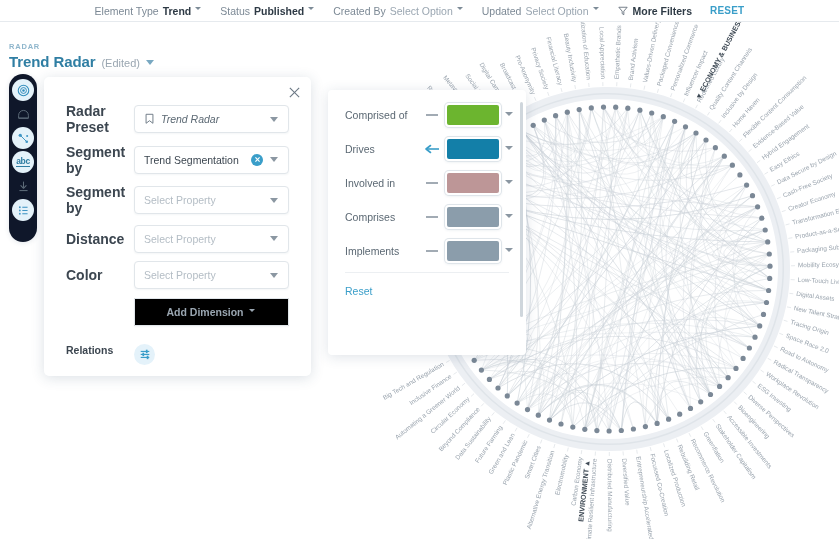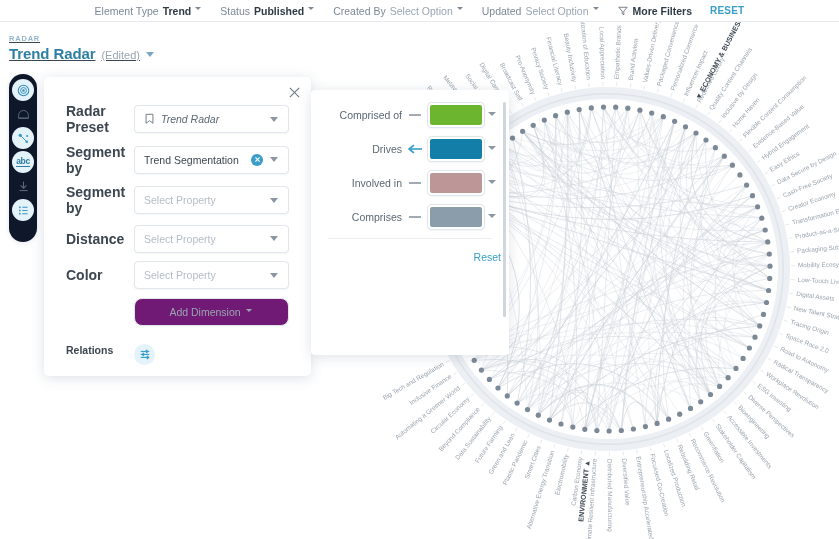--- a/index.html
+++ b/index.html
@@ -28,21 +28,21 @@
   .caret::after {
     content:""; position:absolute; left:0; top:0px;
     border-left:3.2px solid transparent; border-right:3.2px solid transparent;
     border-top:3.6px solid #7d8b97;
   }
   .morefilters { display:flex; align-items:center; gap:5px; color:#2e3a45; font-weight:700; }
   .funnel { width:10px; height:10px; display:block; }
   .reset-link { color:#3a9ec9; font-weight:700; font-size:10px; letter-spacing:.2px; cursor:pointer; }
 
   
-  .page-head { position: absolute; top: 34px; left: 9px; z-index: 28; text-decoration: underline; }
+  .page-head { position: absolute; top: 42px; left: 9px; z-index: 28; }
   .kicker { font-size: 7.5px; letter-spacing: .8px; color: #8fb6cc; font-weight: 700; text-transform: uppercase; }
   .title-row { display: flex; align-items: baseline; gap: 6px; margin-top: 2px; }
   .ptitle { font-size: 15px; font-weight: 700; color: #2f7ea3; letter-spacing: -.1px; }
   .pedited { font-size: 11px; color: #9aa6b1; }
   .title-caret { width:9px; height:9px; position:relative; }
   .title-caret::after {
     content:""; position:absolute; left:0; top:2px;
     border-left:4.5px solid transparent; border-right:4.5px solid transparent;
     border-top:5px solid #79a8c1;
   }
@@ -100,44 +100,45 @@
   .chip-clear svg { display:block; }
   .dd-caret { width: 11px; height: 11px; flex: none; position: relative; }
   .dd-caret::after {
     content:""; position:absolute; left:1px; top:3px;
     border-left:4.5px solid transparent; border-right:4.5px solid transparent;
     border-top:5px solid #8b97a2;
   }
   .add-dim-row { display:flex; margin-bottom: 10px; }
   .add-dim-spacer { width: 68px; flex:none; }
   .add-dim {
-    flex:1; height: 28px; border: 1px solid #e1e6ea; border-radius: 8px; background:#701a75;
+    flex:1; height: 28px; border: 1px solid #e1e6ea; border-radius: 1px; background:#000000;
     display:flex; align-items:center; justify-content:center; gap:5px;
     font-size: 10.5px; color:#9aa6b1; cursor:pointer;
     box-shadow: 0 1px 2px rgba(40,70,100,.05);
+    font-weight: bold;
   }
   .add-dim .mini-caret { width:8px; height:8px; position:relative; }
   .add-dim .mini-caret::after {
     content:""; position:absolute; left:0; top:1px;
     border-left:3.4px solid transparent; border-right:3.4px solid transparent;
     border-top:3.8px solid #9aa6b1;
   }
   .rel-row { display:flex; align-items:flex-start; margin-top: 18px; }
   .rel-row .flabel { width: 68px; font-size: 10.5px; font-weight:700; color:#3c4650; flex:none; }
   .rel-btn {
     width: 21px; height: 21px; border-radius: 50%; background: #e4f2fa;
     display:flex; align-items:center; justify-content:center; cursor:pointer; color:#3a9ec9;
   }
 
   
   .relpanel {
-    position: absolute; left: 311px; top: 90px; width: 198px; height: 265px;
+    position: absolute; left: 328px; top: 90px; width: 198px; height: 265px;
     background: #fff; border-radius: 4px;
     box-shadow: 0 2px 13px rgba(40,70,100,.15);
-    z-index: 24; padding: 12px 8px 0 17px; text-align: right;
+    z-index: 24; padding: 12px 8px 0 17px;
   }
   .rel-item { display:flex; align-items:center; height: 25px; margin-bottom: 9px; }
   .rel-name { width: 74px; font-size: 10.5px; color: #5b6873; flex:none; }
   .rel-dir { width: 26px; flex:none; display:flex; align-items:center; justify-content:center; color:#8b97a2; }
   .rel-dir.active { color: #3a9ec9; }
   .rel-swatch {
     width: 56px; height: 24px; border-radius: 4px; flex:none;
     border: 2px solid #fff; box-shadow: 0 0 0 1px #dfe5ea, 0 1px 3px rgba(40,70,100,.12);
     cursor: pointer;
   }
@@ -820,19 +821,29 @@
         <div class="rel-item">
           <div class="rel-name">Comprises</div>
           <div class="rel-dir">
             <svg width="16" height="10" viewBox="0 0 16 10">
               <line x1="2" y1="5" x2="14" y2="5" stroke="currentColor" stroke-width="1.6"></line>
             </svg>
           </div>
           <div class="rel-swatch" style="background: rgb(139, 157, 171);"></div>
           <div class="rel-caret"></div>
         </div>
+        <div class="rel-item">
+          <div class="rel-name">Implements</div>
+          <div class="rel-dir">
+            <svg width="16" height="10" viewBox="0 0 16 10">
+              <line x1="2" y1="5" x2="14" y2="5" stroke="currentColor" stroke-width="1.6"></line>
+            </svg>
+          </div>
+          <div class="rel-swatch" style="background: rgb(139, 157, 171);"></div>
+          <div class="rel-caret"></div>
+        </div>
       </div>
     <div class="rel-divider"></div>
     <div class="rel-reset">Reset</div>
     <div class="rel-scroll"></div>
   </div>
 
 </div>
 
 </body></html>

